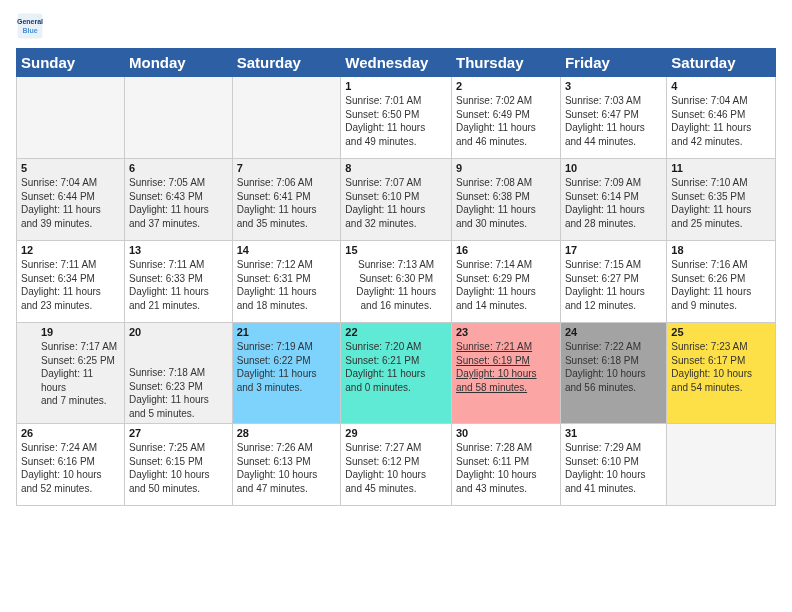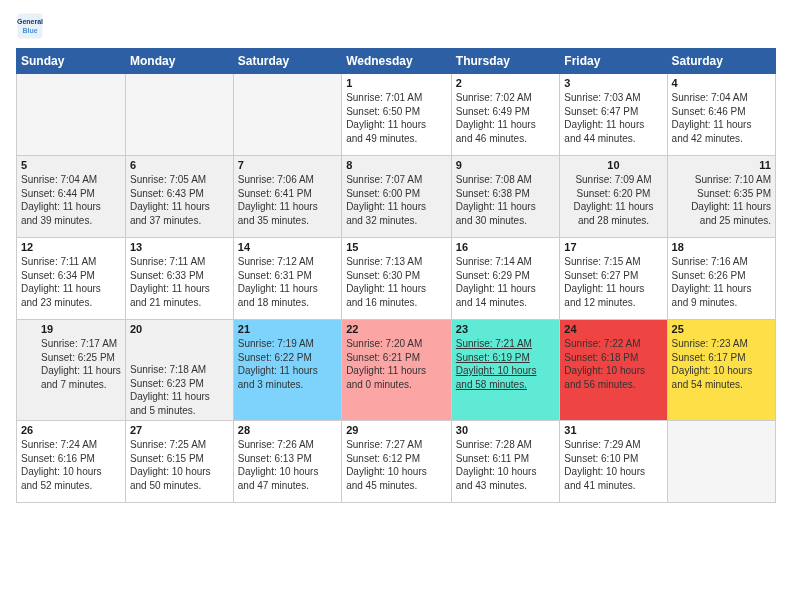--- a/index.html
+++ b/index.html
@@ -43,21 +43,21 @@
       color: #444;
     }
     .calendar {
       width: 100%;
       border-collapse: collapse;
       border: 1px solid #ccc;
     }
     .calendar th {
       background-color: #2c5fa3;
       color: #fff;
-      font-size: 12px;
+      font-size: 15px;
       font-weight: bold;
       padding: 5px 4px;
       text-align: left;
       border: 1px solid #2c5fa3;
     }
     .calendar td {
       vertical-align: top;
       width: 113px;
       height: 82px;
       padding: 3px 4px;
@@ -165,39 +165,39 @@
           <td style="background: rgb(240, 240, 240);">
             <div class="day-number">7</div>
             <div class="day-info" style="white-space: pre-line;">Sunrise: 7:06 AM
 Sunset: 6:41 PM
 Daylight: 11 hours
 and 35 minutes.</div>
           </td>
           <td style="background: rgb(240, 240, 240);">
             <div class="day-number">8</div>
             <div class="day-info" style="white-space: pre-line;">Sunrise: 7:07 AM
-Sunset: 6:00 PM
+Sunset: 6:10 PM
 Daylight: 11 hours
 and 32 minutes.</div>
           </td>
           <td style="background: rgb(240, 240, 240);">
             <div class="day-number">9</div>
             <div class="day-info" style="white-space: pre-line;">Sunrise: 7:08 AM
 Sunset: 6:38 PM
 Daylight: 11 hours
 and 30 minutes.</div>
           </td>
-          <td style="background: rgb(240, 240, 240); text-align: center;">
+          <td style="background: rgb(240, 240, 240);">
             <div class="day-number">10</div>
             <div class="day-info" style="white-space: pre-line;">Sunrise: 7:09 AM
-Sunset: 6:20 PM
+Sunset: 6:14 PM
 Daylight: 11 hours
 and 28 minutes.</div>
           </td>
-          <td style="background: rgb(240, 240, 240); text-align: right;">
+          <td style="background: rgb(240, 240, 240);">
             <div class="day-number">11</div>
             <div class="day-info" style="white-space: pre-line;">Sunrise: 7:10 AM
 Sunset: 6:35 PM
 Daylight: 11 hours
 and 25 minutes.</div>
           </td>
         </tr>
         <tr>
           <td>
             <div class="day-number">12</div>
@@ -215,21 +215,21 @@
           </td>
           <td>
             <div class="day-number">14</div>
             <div class="day-info" style="white-space: pre-line;">Sunrise: 7:12 AM
 Sunset: 6:31 PM
 Daylight: 11 hours
 and 18 minutes.</div>
           </td>
           <td>
             <div class="day-number">15</div>
-            <div class="day-info" style="white-space: pre-line;">Sunrise: 7:13 AM
+            <div class="day-info" style="white-space: pre-line; text-align: center;">Sunrise: 7:13 AM
 Sunset: 6:30 PM
 Daylight: 11 hours
 and 16 minutes.</div>
           </td>
           <td>
             <div class="day-number">16</div>
             <div class="day-info" style="white-space: pre-line;">Sunrise: 7:14 AM
 Sunset: 6:29 PM
 Daylight: 11 hours
 and 14 minutes.</div>
@@ -264,35 +264,35 @@
 Daylight: 11 hours
 and 5 minutes.</div>
           </td>
           <td style="background: #7dd3fc;">
             <div class="day-number">21</div>
             <div class="day-info" style="white-space: pre-line;">Sunrise: 7:19 AM
 Sunset: 6:22 PM
 Daylight: 11 hours
 and 3 minutes.</div>
           </td>
-          <td style="background: #fca5a5;">
+          <td style="background: #5eead4;">
             <div class="day-number">22</div>
             <div class="day-info" style="white-space: pre-line;">Sunrise: 7:20 AM
 Sunset: 6:21 PM
 Daylight: 11 hours
 and 0 minutes.</div>
           </td>
-          <td style="background: #5eead4; margin-left: 41px;">
+          <td style="background: #fca5a5; margin-left: 41px;">
             <div class="day-number">23</div>
             <div class="day-info" style="white-space: pre-line; text-decoration: underline;">Sunrise: 7:21 AM
 Sunset: 6:19 PM
 Daylight: 10 hours
 and 58 minutes.</div>
           </td>
-          <td style="background: #ef4444;">
+          <td style="background: #a3a3a3;">
             <div class="day-number">24</div>
             <div class="day-info" style="white-space: pre-line;">Sunrise: 7:22 AM
 Sunset: 6:18 PM
 Daylight: 10 hours
 and 56 minutes.</div>
           </td>
           <td style="background: #fde047;">
             <div class="day-number">25</div>
             <div class="day-info" style="white-space: pre-line;">Sunrise: 7:23 AM
 Sunset: 6:17 PM

